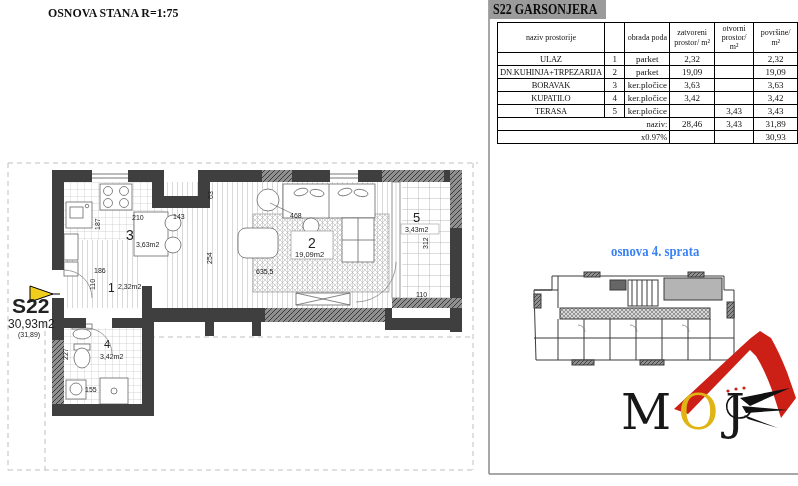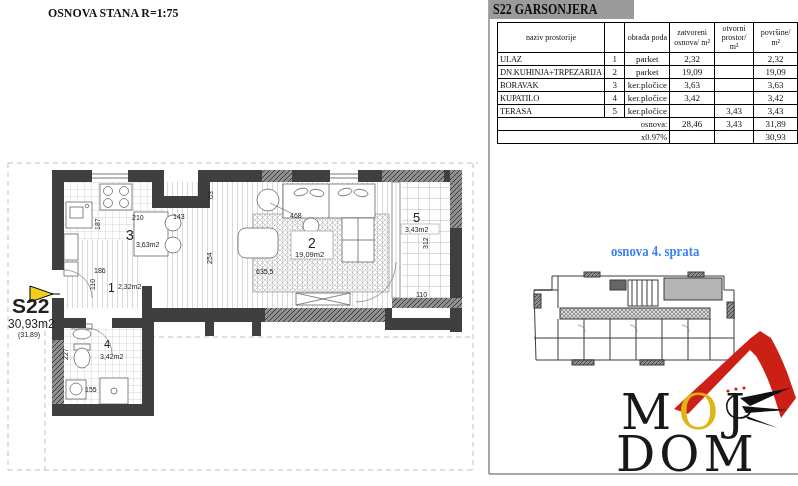--- a/index.html
+++ b/index.html
@@ -1,27 +1,27 @@
 <!DOCTYPE html>
 <html><head>
 <meta charset="utf-8">
 <style>
   html,body{margin:0;padding:0;background:#fff;}
   .stage{position:relative;width:798px;height:486px;background:#fff;overflow:hidden;
          font-family:"Liberation Sans",sans-serif;}
   .plan-title{position:absolute;left:20px;top:5px;white-space:nowrap;color:#111;
               font:700 13.5px "Liberation Serif",serif;margin-left:28px;}
   .plan-title span{display:inline-block;transform:scaleX(.88);transform-origin:left center;}
-  .tbl-title{position:absolute;left:489px;top:0;width:145px;height:19px;background:#9b9b9b;
+  .tbl-title{position:absolute;left:489px;top:0;width:117px;height:19px;background:#9b9b9b;
              color:#0c0c0c;font:700 15px "Liberation Serif",serif;line-height:19px;
              padding-left:4px;box-sizing:border-box;white-space:nowrap;}
   .tbl-title span{display:inline-block;transform:scaleX(.8);transform-origin:left center;}
   table.data-table{position:absolute;left:497px;top:22px;border-collapse:collapse;table-layout:fixed;}
   .data-table td{border:1px solid #000;font-family:"Liberation Serif",serif;font-size:9px;color:#111;
-                 padding:0 2px;overflow:hidden;vertical-align:middle;}
+                 padding:0 2px;overflow:hidden;vertical-align:middle;text-align:center;}
   .data-table td.hdr{font-size:8px;text-align:center;line-height:1.15;}
   .data-table td.c{text-align:center;}
   .data-table td.nm{font-size:8.5px;white-space:nowrap;letter-spacing:-.2px;}
   .data-table td.r{text-align:right;font-size:8.5px;}
   .data-table tr.hrow td{height:29px;}
   .data-table tr.drow td{height:12px;}
   .floor-label{position:absolute;left:572px;top:243px;width:166px;text-align:center;color:#3b82f6;
                font:700 14.5px "Liberation Serif",serif;}
   .floor-label span{display:inline-block;transform:scaleX(.88);}
   .logo-moj{position:absolute;left:621px;top:388px;font:400 49px "DejaVu Serif",serif;color:#181818;
@@ -254,21 +254,21 @@
         <col style="width:45px">
       <col style="width:45px">
         <col style="width:40px">
         <col style="width:44px">
     </colgroup>
     <tbody>
         <tr class="hrow">
       <td class="hdr">naziv prostorije</td>
       <td class="hdr"></td>
       <td class="hdr">obrada poda</td>
-      <td class="hdr">zatvoreni osnova/ m²</td>
+      <td class="hdr">zatvoreni prostor/ m²</td>
       <td class="hdr">otvorni prostor/ m²</td>
       <td class="hdr">površine/ m²</td>
     </tr>
     <tr class="drow">
       <td class="nm">ULAZ</td>
       <td class="c">1</td>
       <td class="c">parket</td>
       <td class="c">2,32</td>
       <td class="c"></td>
       <td class="c">2,32</td>
@@ -299,38 +299,35 @@
     </tr>
     <tr class="drow">
       <td class="nm">TERASA</td>
       <td class="c">5</td>
       <td class="c">ker.pločice</td>
       <td class="c"></td>
       <td class="c">3,43</td>
       <td class="c">3,43</td>
     </tr>
     <tr class="drow">
-      <td class="r" colspan="3">osnova:</td>
+      <td class="r" colspan="3">naziv:</td>
       <td class="c">28,46</td>
       <td class="c">3,43</td>
       <td class="c">31,89</td>
     </tr>
     <tr class="drow">
       <td class="r" colspan="3">x0.97%</td>
       <td class="c"></td>
       <td class="c"></td>
       <td class="c">30,93</td>
     </tr>
   </tbody>
     </table>
 
   <div class="floor-label">
     <span>osnova 4. sprata</span>
   </div>
 
   <div class="logo-moj">
     <span>M</span><span class="o-yellow">O</span><span>J</span>
   </div>
-  <div class="logo-dom">
-    <span>DOM</span>
-  </div>
 
 </div>
 
 </body></html>

